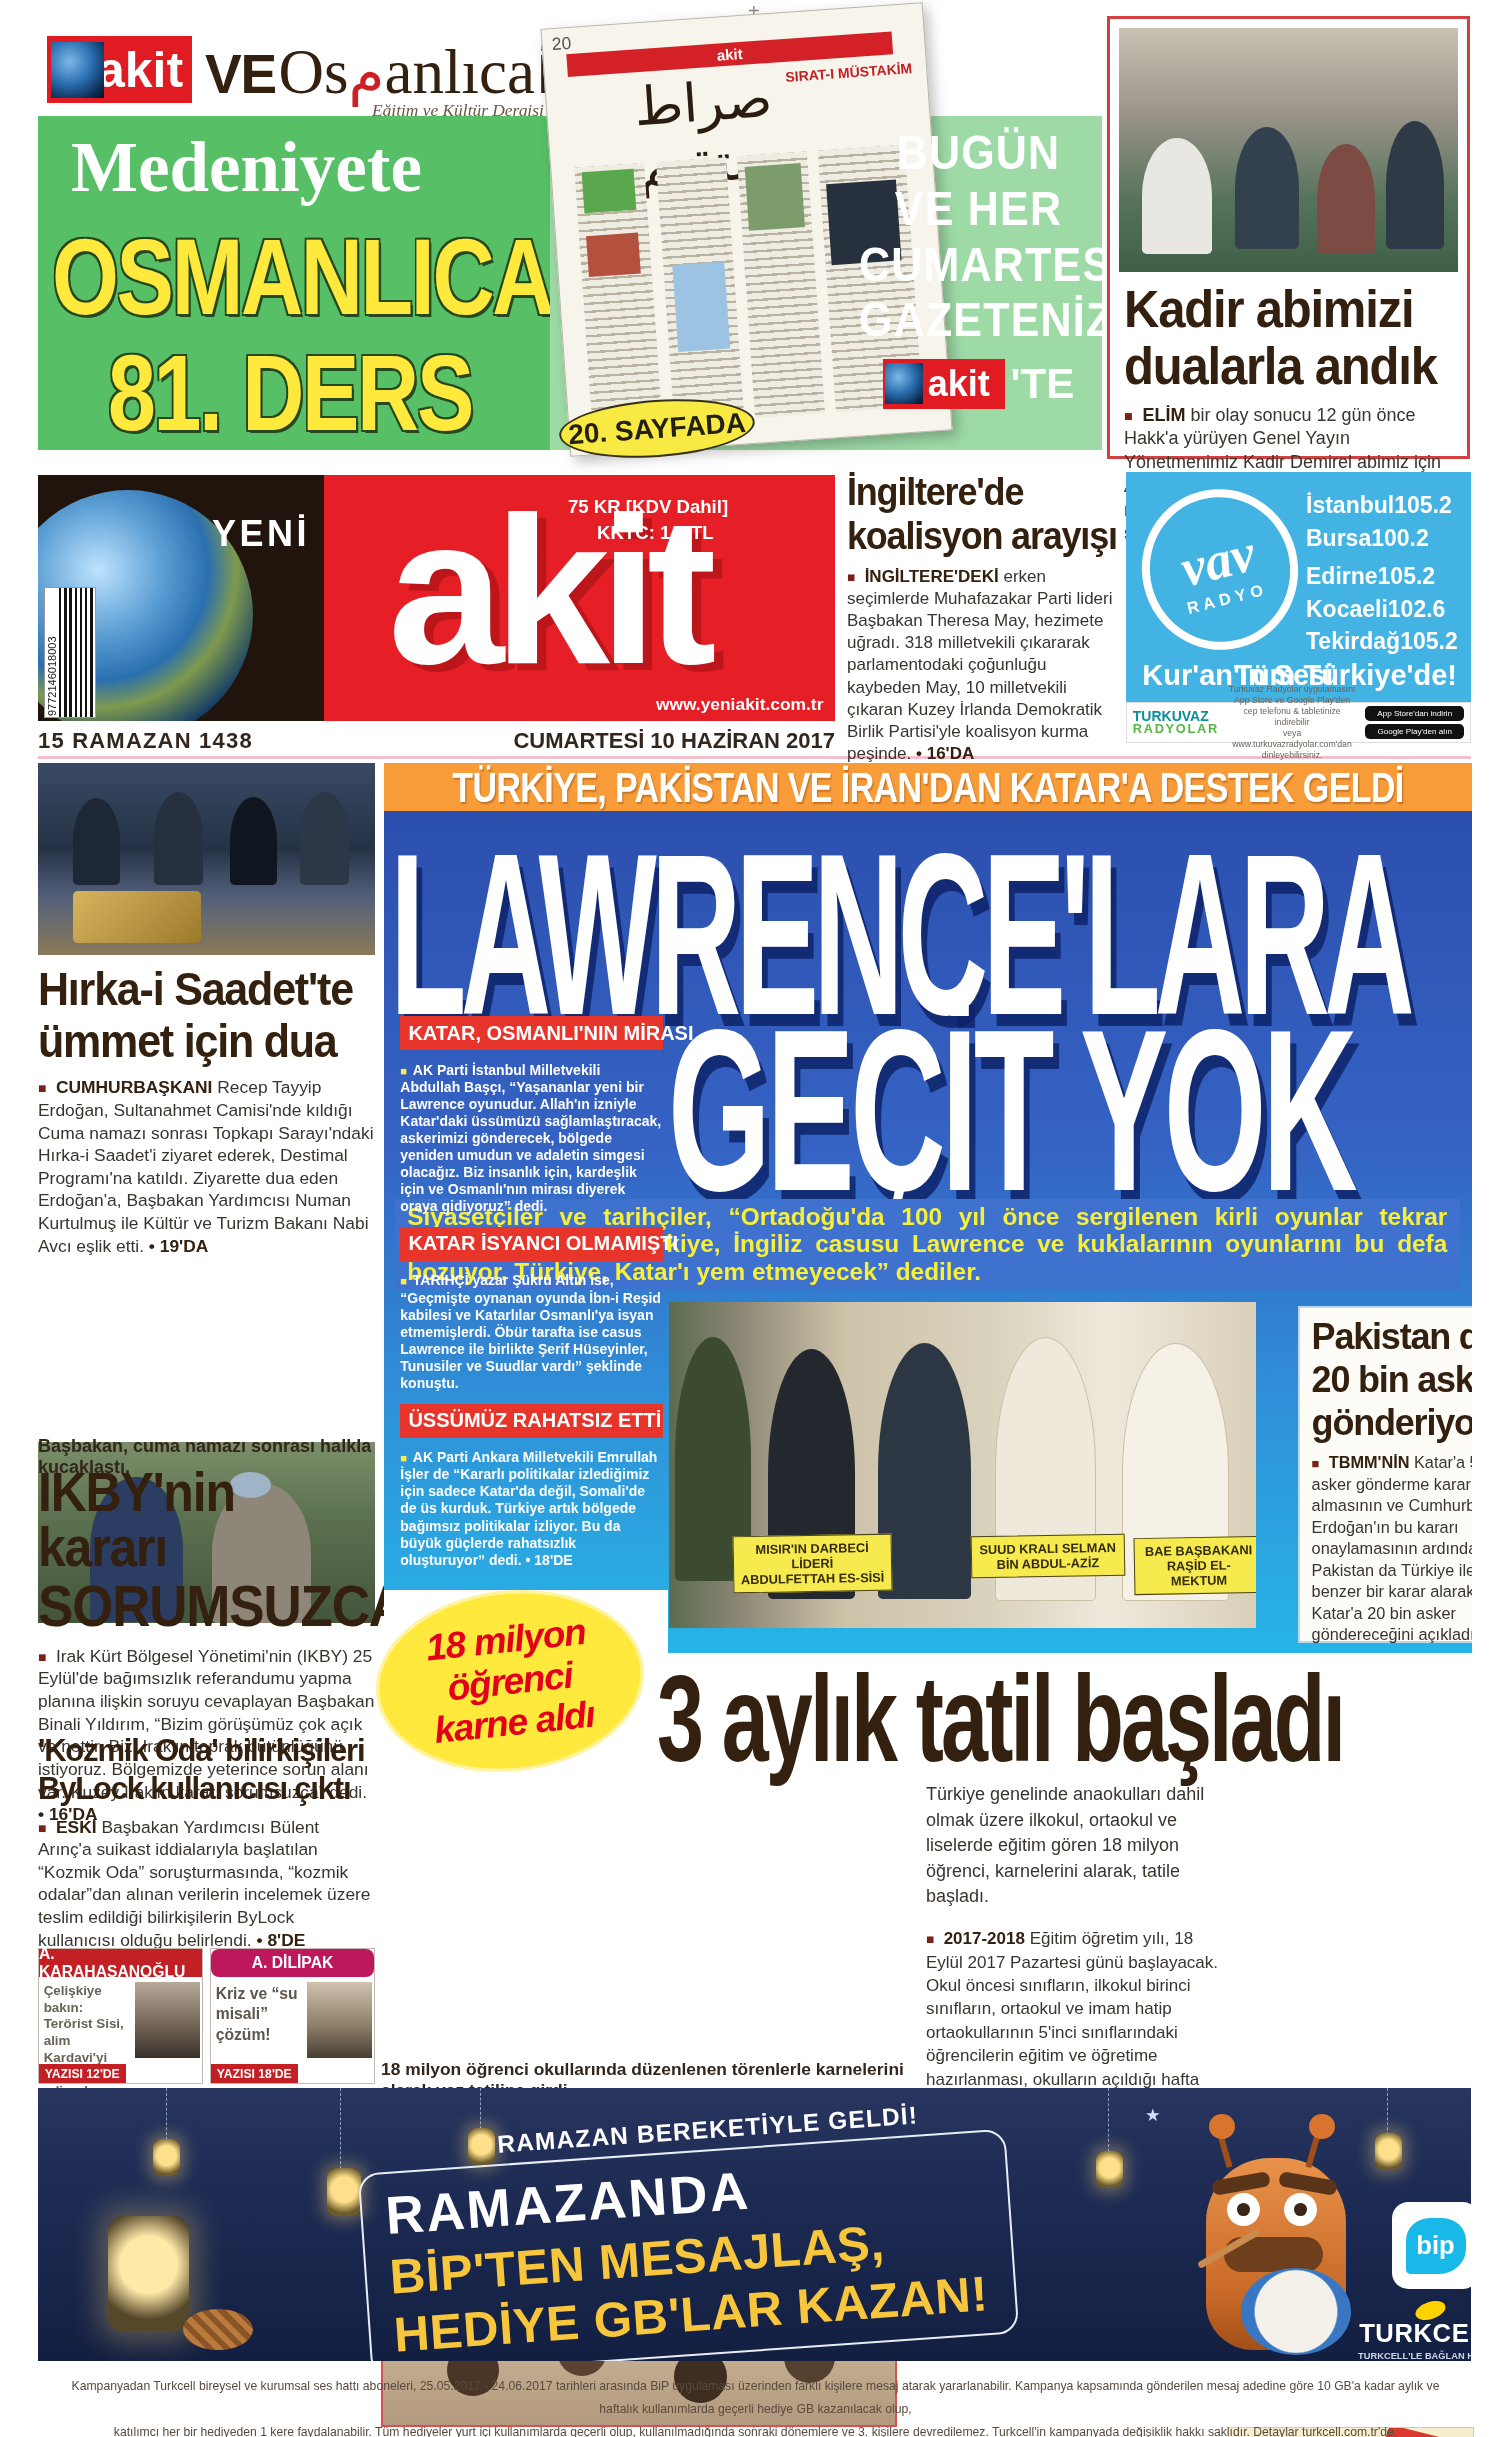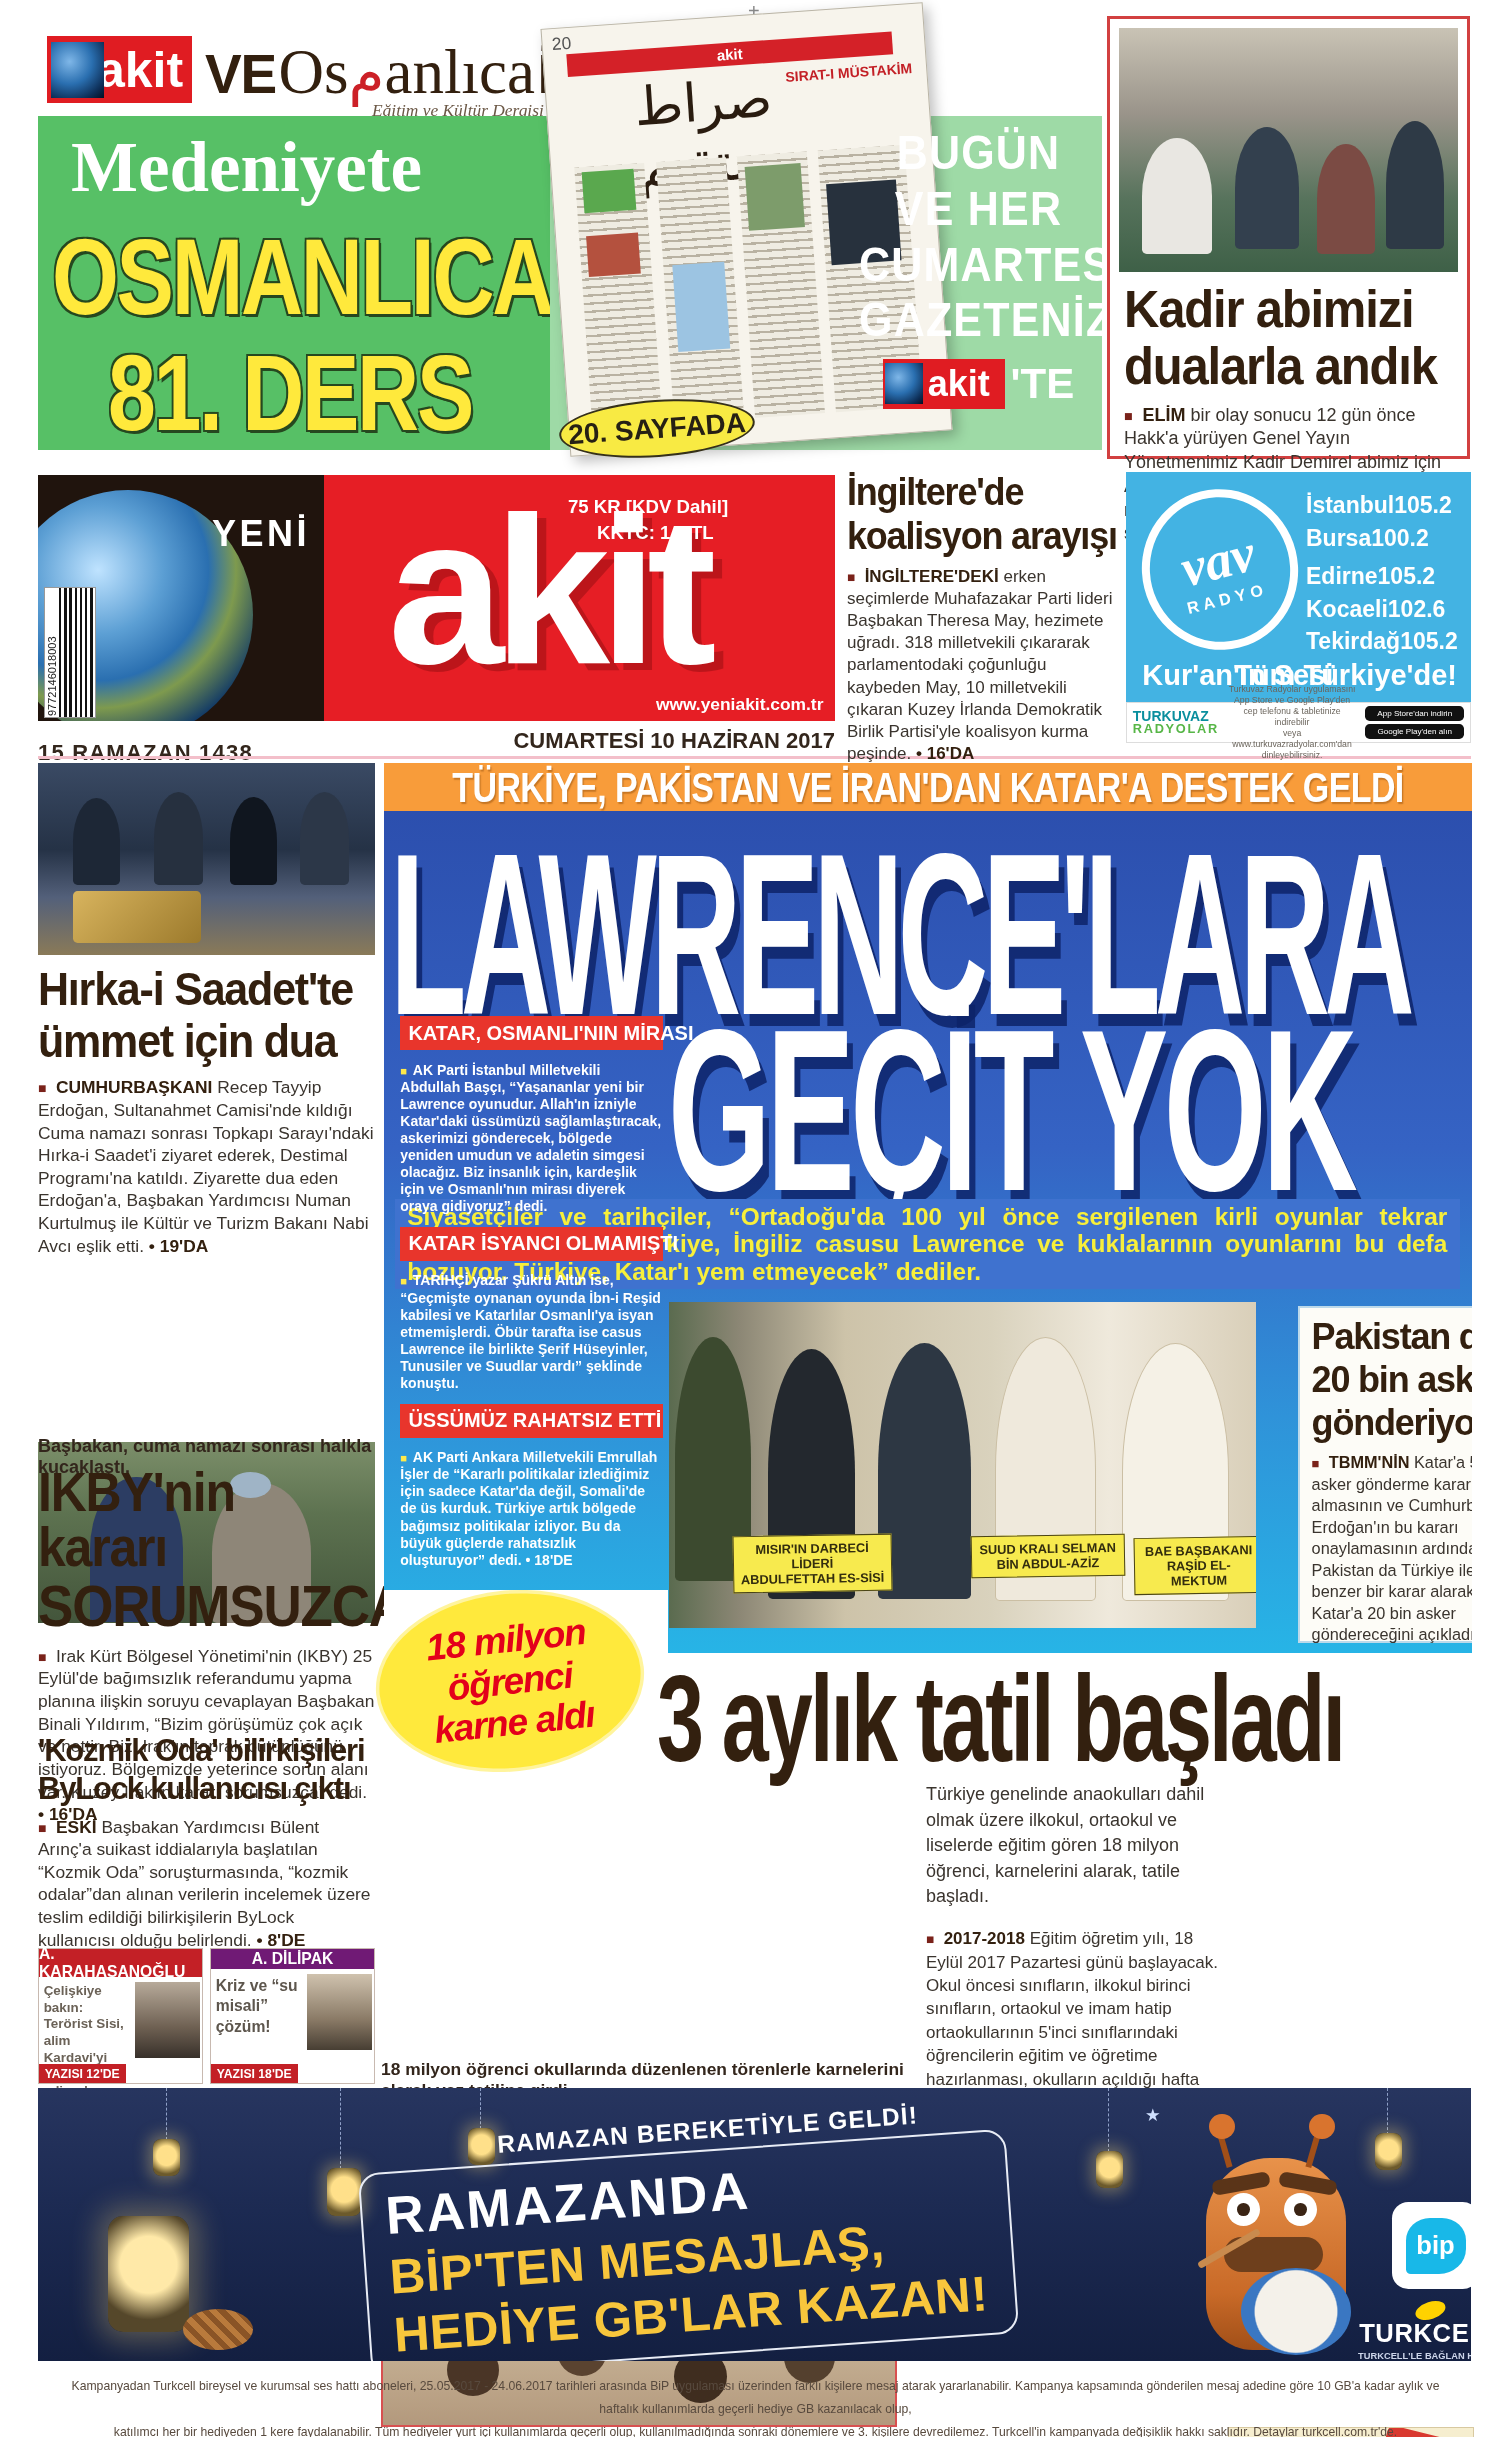--- a/index.html
+++ b/index.html
@@ -151,21 +151,21 @@
 <div class="abs barcode" style="left:44px;top:587px;width:50px;height:129px;">
   <div style="writing-mode:vertical-rl;transform:rotate(180deg);font-size:11px;color:#222;padding:1.2px;">9772146018003</div>
   <div class="bars"></div>
 </div>
 <div class="abs mast-red" style="left:324px;top:475px;width:511px;height:246px;">
   <div class="abs akit-big nb" style="left:64px;top:10.5px;font-size:209px;">akit</div>
   <div class="abs" style="left:244px;top:21px;color:#fff;font-weight:700;font-size:18.6px;">75 KR [KDV Dahil]</div>
   <div class="abs" style="left:273px;top:47px;color:#fff;font-weight:700;font-size:18.6px;">KKTC: 1.5 TL</div>
   <div class="abs" style="right:11.6px;bottom:5.8px;color:#fff;font-weight:700;font-size:17.4px;">www.yeniakit.com.tr</div>
 </div>
-<div class="abs" style="left:38px;top:728px;font-size:22px;font-weight:700;color:#33261c;letter-spacing:1.2px;margin-top:12px;">15 RAMAZAN 1438</div>
+<div class="abs" style="left:38px;top:728px;font-size:22px;font-weight:700;color:#33261c;letter-spacing:1.2px;">15 RAMAZAN 1438</div>
 <div class="abs" style="left:324px;top:728px;width:511px;text-align:right;font-size:22px;font-weight:700;color:#33261c;">CUMARTESİ 10 HAZİRAN 2017</div>
 <div class="abs pink-rule" style="left:38px;top:756px;width:1433px;height:2.9px;"></div>
 
 <div class="abs" style="left:847px;top:472px;width:272px;">
   <div class="headline nb" style="font-size:36px;transform:scaleY(1.1);transform-origin:top left;">İngiltere'de</div>
   <div class="headline nb" style="font-size:36px;margin-top:8.1px;transform:scaleY(1.1);transform-origin:top left;">koalisyon arayışı</div>
   <div class="body-txt" style="font-size:17px;line-height:1.3;margin-top:14px;">
     <span class="bullet">■</span>
     <span class="lead">İNGİLTERE'DEKİ</span>
     <span>erken seçimlerde Muhafazakar Parti lideri Başbakan Theresa May, hezimete uğradı. 318 milletvekili çıkararak parlamentodaki çoğunluğu kaybeden May, 10 milletvekili çıkaran Kuzey İrlanda Demokratik Birlik Partisi'yle koalisyon kurma peşinde.</span>
@@ -264,21 +264,21 @@
 
 <div class="abs" style="left:38px;top:1948px;width:163px;height:134px;border:1.2px solid #c8b9b0;">
   <div style="background:#c32026;color:#fff;font-weight:700;font-size:15.7px;height:28px;display:flex;align-items:center;justify-content:center;">A. KARAHASANOĞLU</div>
   <div style="display:flex;">
     <div style="width:87px;padding:5.8px 4.7px;font-size:13.4px;font-weight:700;color:#6b6257;line-height:1.25;">Çelişkiye bakın: Terörist Sisi, alim Kardavi'yi terörist ilan ediyor!</div>
     <div style="width:65px;height:76px;margin-top:4.7px;background:linear-gradient(180deg,#b7aa9a,#6e6052 60%,#37302a);"></div>
   </div>
   <div style="position:absolute;left:0;bottom:0;background:#c32026;color:#fff;font-weight:700;font-size:12.2px;padding:2.3px 5.8px;">YAZISI 12'DE</div>
 </div>
 <div class="abs" style="left:210px;top:1948px;width:163px;height:134px;border:1.2px solid #c8b9b0;">
-  <div style="background:#701a75;color:#fff;font-weight:700;font-size:15.7px;height:20px;display:flex;align-items:center;justify-content:center;">A. DİLİPAK</div>
+  <div style="background:#be185d;color:#fff;font-weight:700;font-size:15.7px;height:28px;display:flex;align-items:center;justify-content:center;border-radius:8px;">A. DİLİPAK</div>
   <div style="display:flex;">
     <div style="width:87px;padding:7px 4.7px;font-size:15.7px;font-weight:700;color:#5d564d;line-height:1.3;">Kriz ve “su misali” çözüm!</div>
     <div style="width:65px;height:76px;margin-top:4.7px;background:linear-gradient(180deg,#cfc2ae,#8a7a66 60%,#473e33);"></div>
   </div>
   <div style="position:absolute;left:0;bottom:0;background:#c32026;color:#fff;font-weight:700;font-size:12.2px;padding:2.3px 5.8px;">YAZISI 18'DE</div>
 </div>
 
 <div class="abs banner" style="left:384px;top:763px;width:1088px;height:49px;">
   <div class="banner-t" style="font-size:34px;">TÜRKİYE, PAKİSTAN VE İRAN'DAN KATAR'A DESTEK GELDİ</div>
 </div>

